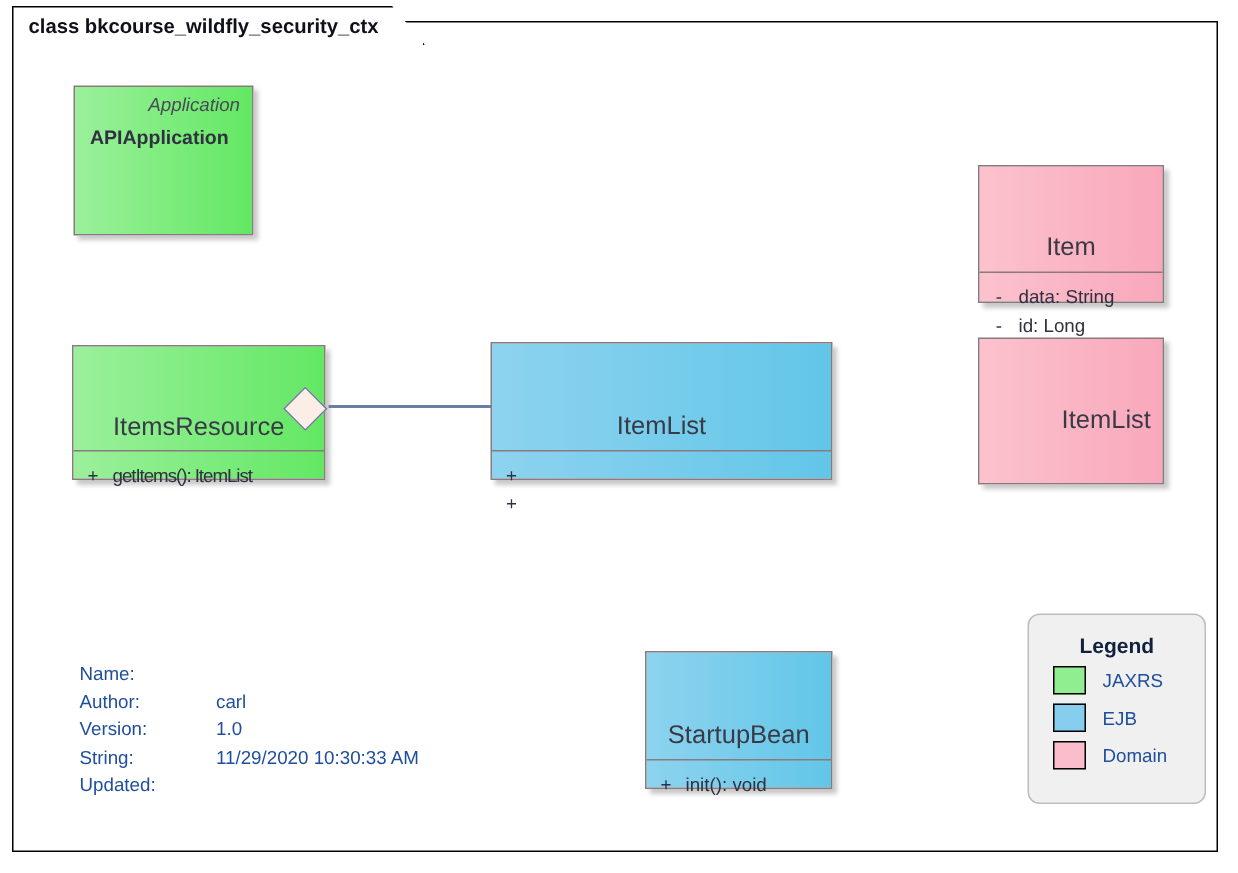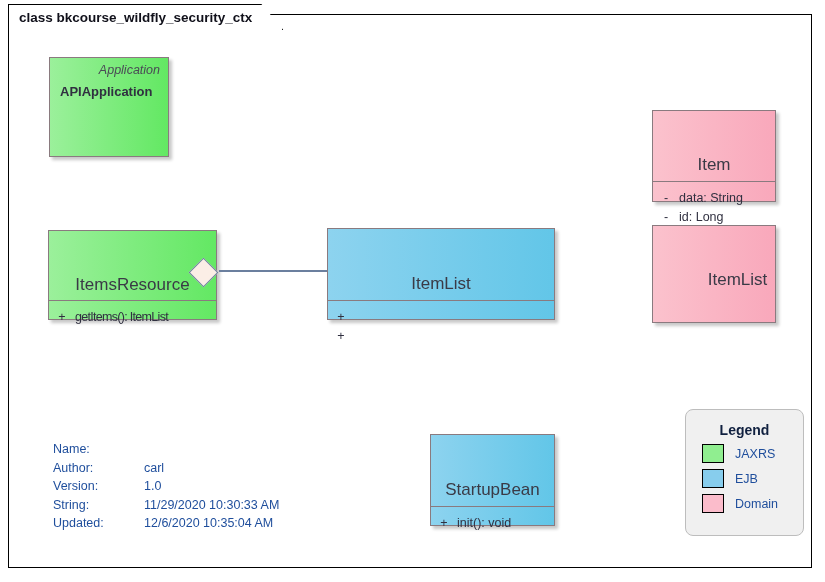--- a/index.html
+++ b/index.html
@@ -177,21 +177,20 @@
     <div class="mrow">
       <span class="k">Version:</span>
       <span class="v">1.0</span>
     </div>
     <div class="mrow">
       <span class="k">String:</span>
       <span class="v">11/29/2020 10:30:33 AM</span>
     </div>
     <div class="mrow">
       <span class="k">Updated:</span>
-      <span class="v">12/6/2020 10:35:04 AM</span>
     </div>
   </div>
 
   <div id="legend">
     <div class="ltitle">Legend</div>
     <div class="lrow">
       <span class="sw" id="sw0" style="background: rgb(144, 238, 144);"></span>
       <span class="ltext">JAXRS</span>
     </div>
     <div class="lrow">

